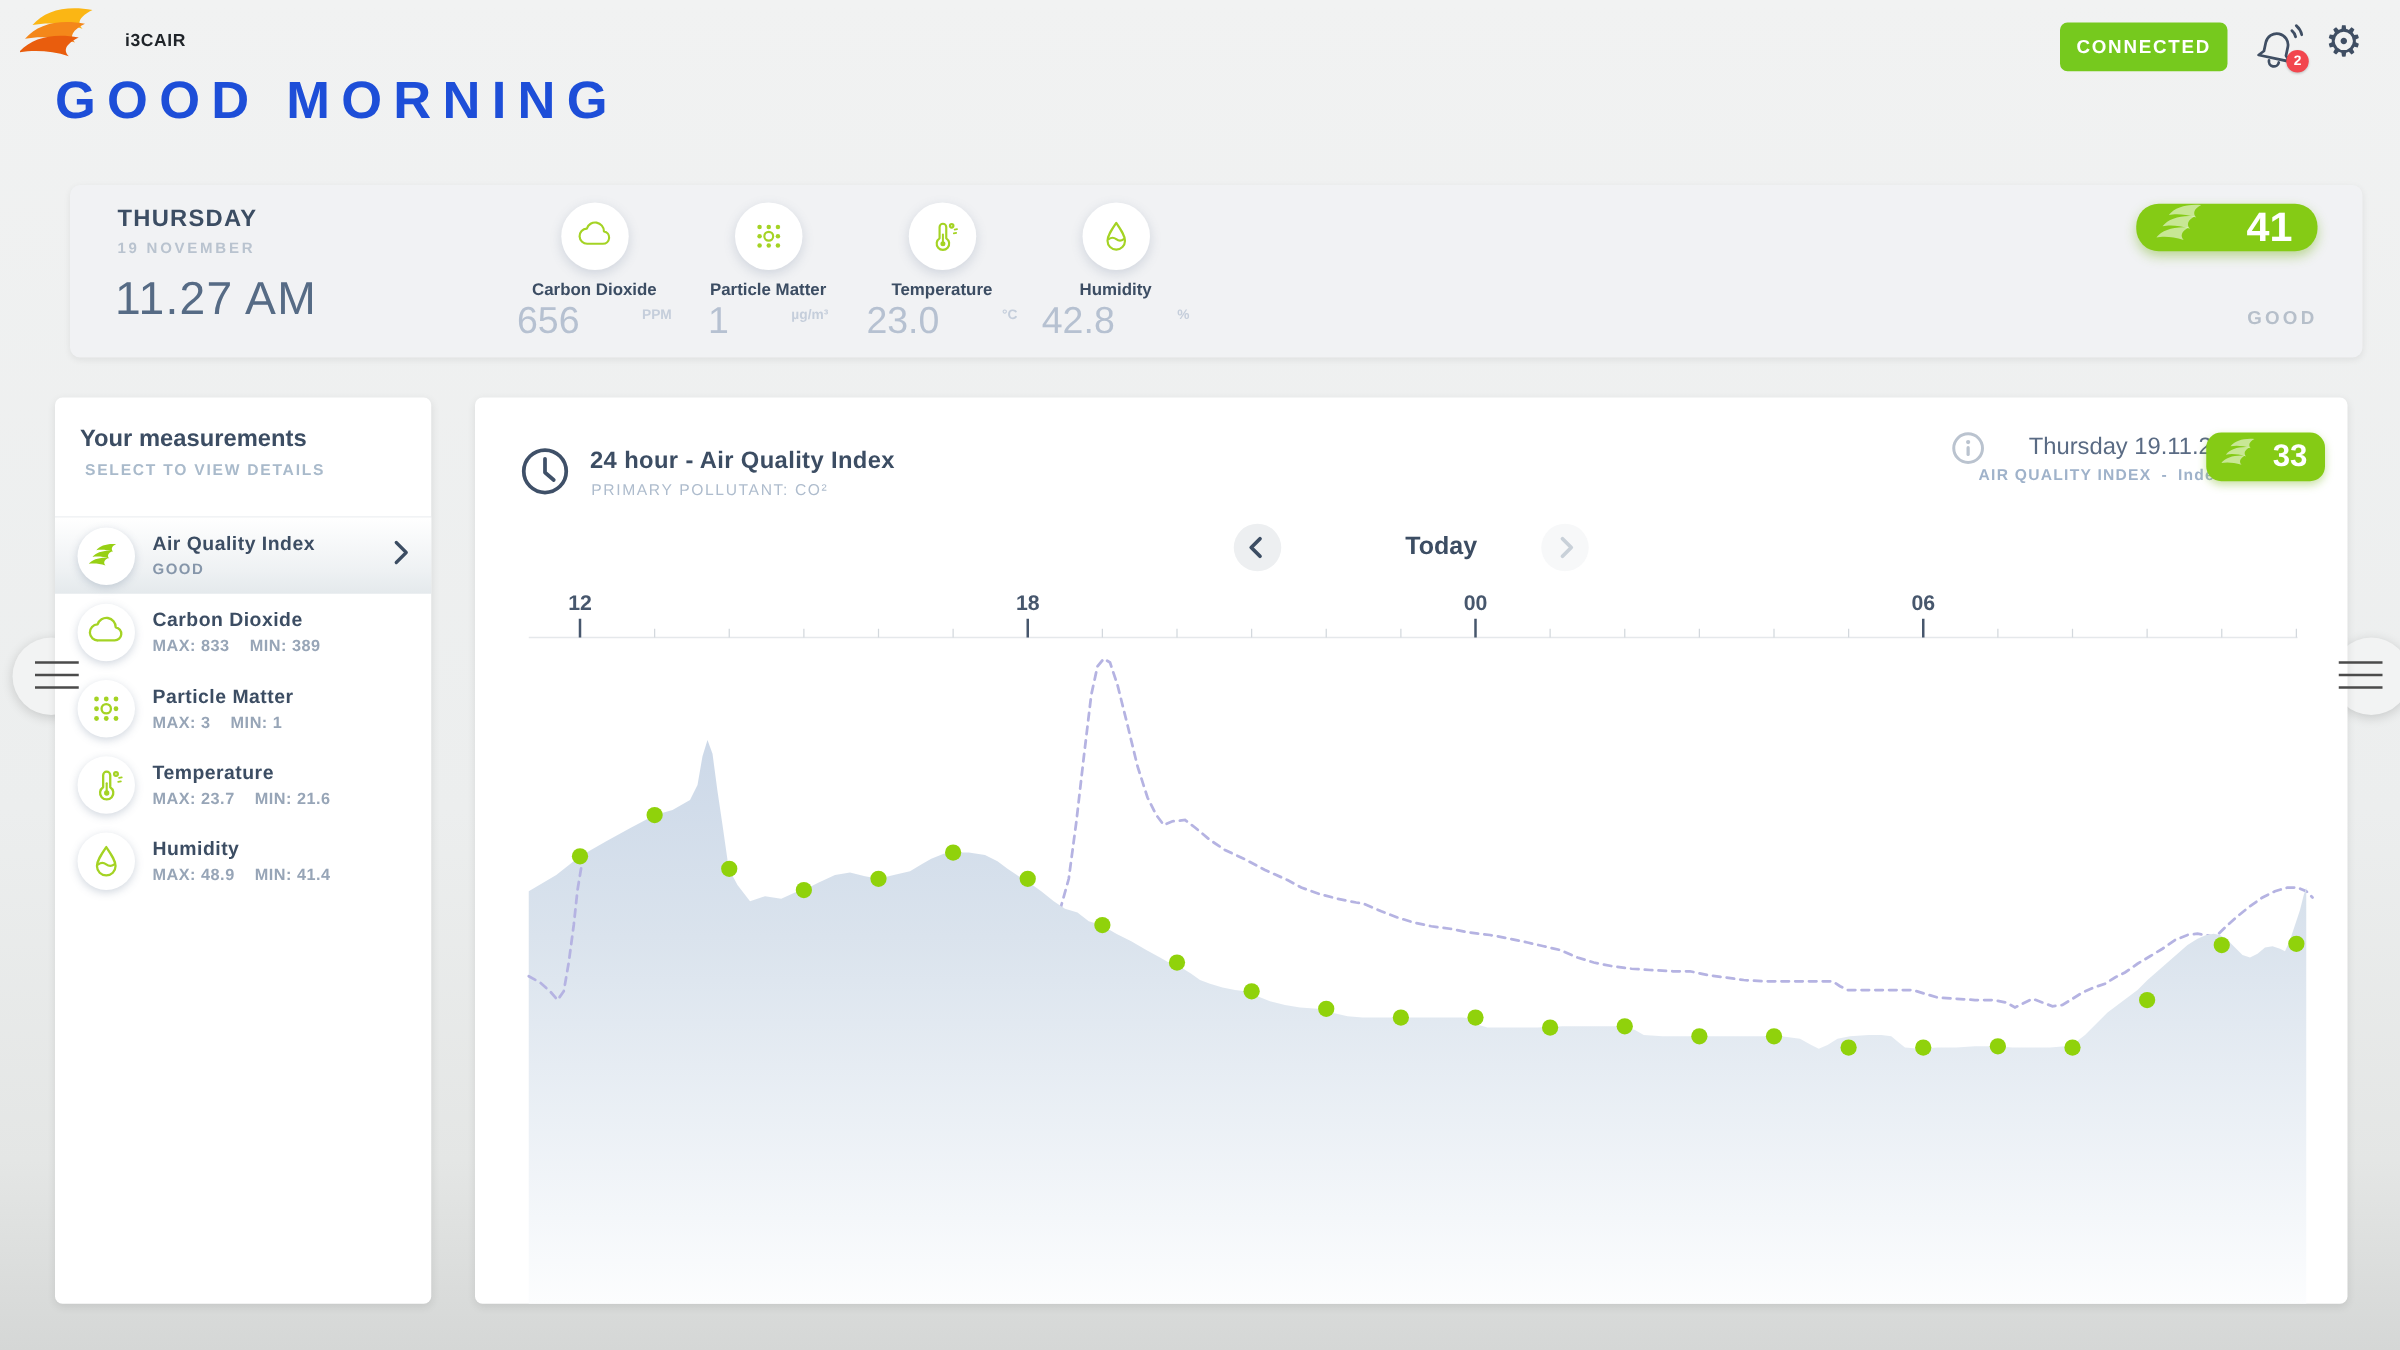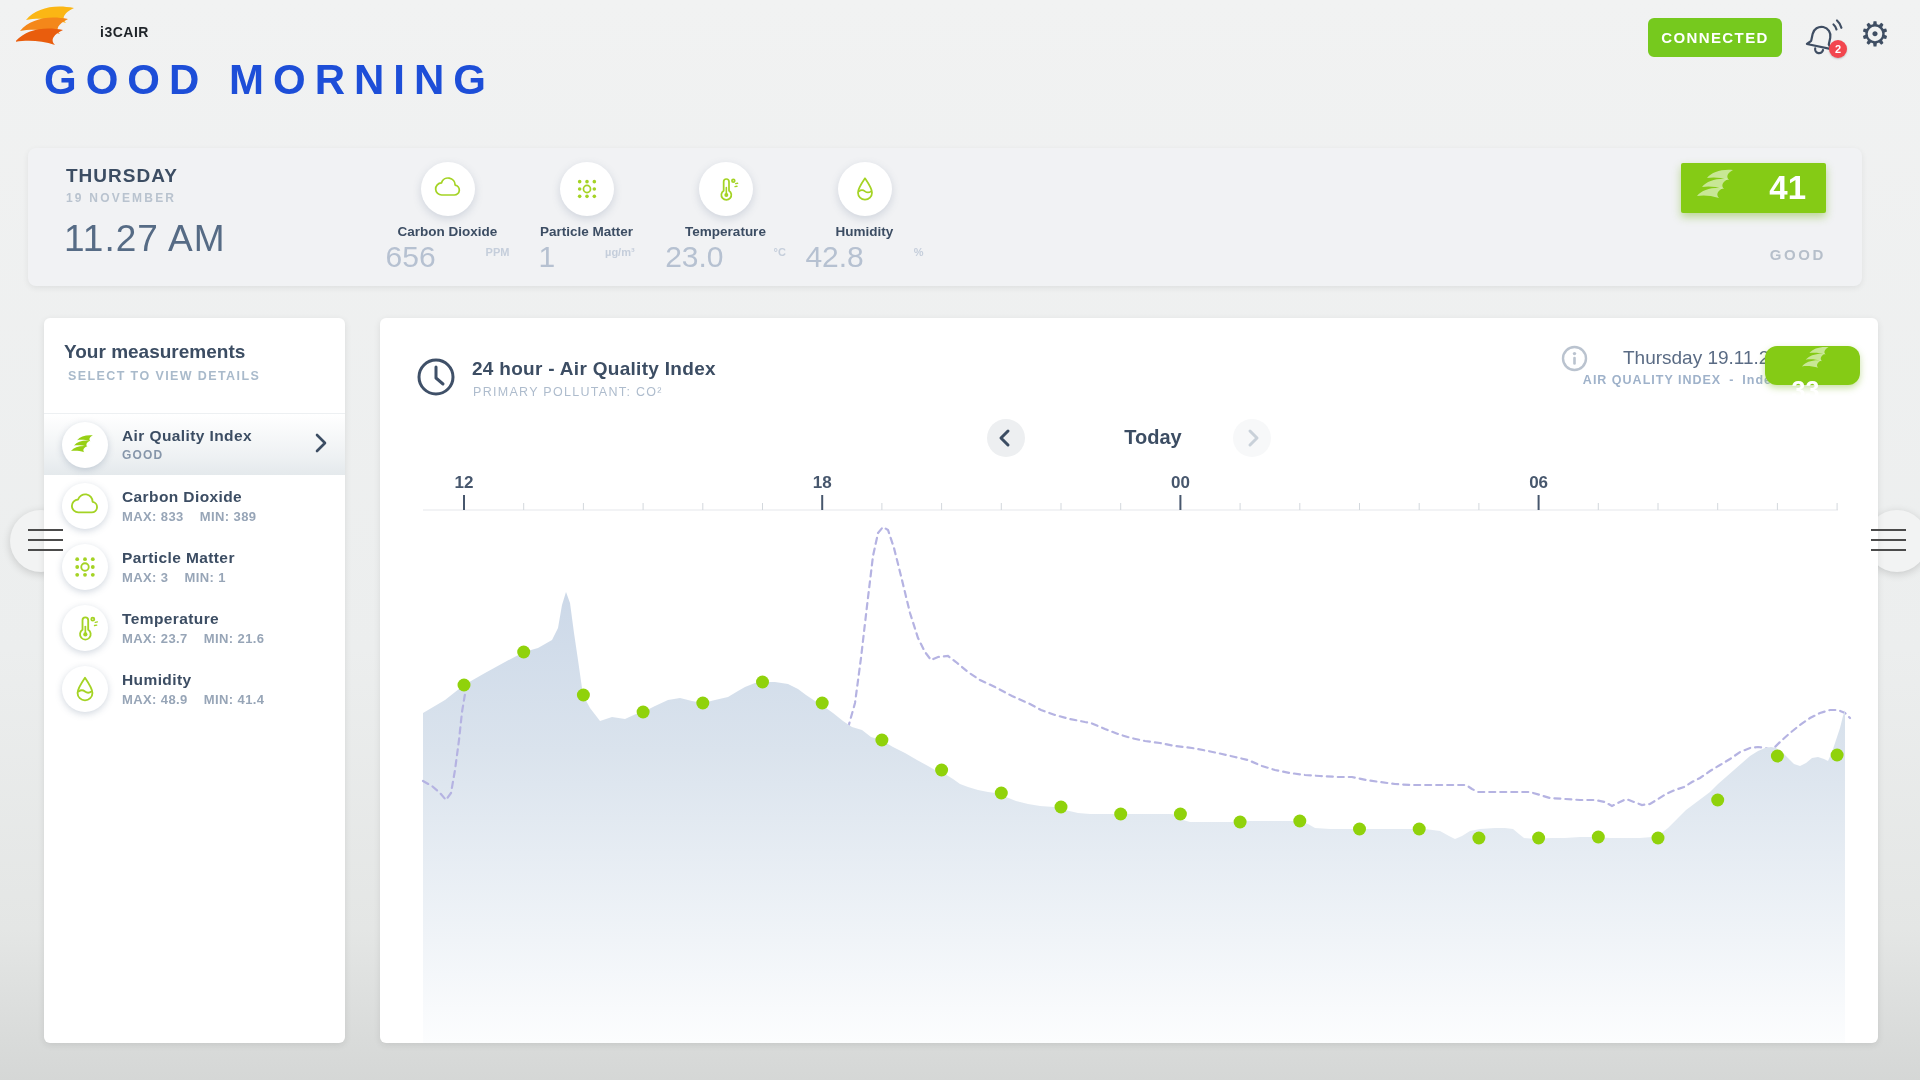--- a/index.html
+++ b/index.html
@@ -14,33 +14,33 @@
   .brand { position:absolute; left:100px; top:24px; font-size:14px; font-weight:bold; letter-spacing:.5px; color:#1f2429; }
   .connected { position:absolute; left:1648px; top:18px; width:134px; height:39px; background:#76c91e; color:#fff;
     border:none; border-radius:6px; font-weight:bold; font-size:15px; letter-spacing:1.4px; font-family:inherit; cursor:pointer; }
   .bellwrap { position:absolute; left:1803px; top:16px; width:44px; height:44px; cursor:pointer; }
   .badge2 { position:absolute; right:0px; bottom:2px; width:18px; height:18px; border-radius:50%; background:#f2464e;
     color:#fff; font-size:11px; font-weight:bold; display:flex; align-items:center; justify-content:center; box-shadow:0 1px 2px rgba(0,0,0,.2); }
   .gear { position:absolute; left:1855px; top:12px; width:40px; height:44px; font-family:"DejaVu Sans",sans-serif;
     font-size:34px; line-height:44px; color:#3f4e63; text-align:center; cursor:pointer; }
   .greeting { position:absolute; left:44px; top:56px; font-size:42px; font-weight:700; letter-spacing:9px; color:#1d4ed8; }
 
-  .banner { position:absolute; left:28px; top:148px; width:1834px; height:138px; background:#f1f2f4; border-radius:8px;
+  .banner { position:absolute; left:56px; top:148px; width:1834px; height:138px; background:#f1f2f4; border-radius:8px;
     box-shadow:0 2px 6px rgba(0,0,0,.07); }
   .b-day  { position:absolute; left:38px; top:17px; font-size:19px; font-weight:bold; letter-spacing:1px; color:#3c4d63; }
   .b-date { position:absolute; left:38px; top:43px; font-size:12px; font-weight:bold; letter-spacing:2.2px; color:#b9c3cf; }
   .b-time { position:absolute; left:36px; top:70px; font-size:37px; color:#566b85; letter-spacing:1px; }
   .metrics { position:absolute; left:350px; top:14px; display:flex; }
   .metric { width:139px; text-align:center; }
   .m-circle { width:54px; height:54px; border-radius:50%; background:#fff; box-shadow:0 3px 9px rgba(90,110,140,.22);
     margin:0 auto; display:flex; align-items:center; justify-content:center; }
   .m-label { margin-top:8px; font-size:13.5px; font-weight:bold; color:#3c4d63; }
   .m-value { margin-top:1px; font-size:30px; color:#b6c1d1; font-weight:500; }
   .m-value sup { font-size:11px; color:#c5cedb; font-weight:bold; margin-left:2px;padding-left:48px; }
-  .badge41 { position:absolute; left:1653px; top:15px; width:145px; height:50px; border-radius:2px; background:#85cb15;
+  .badge41 { position:absolute; left:1653px; top:15px; width:145px; height:38px; border-radius:18px; background:#85cb15;
     display:flex; align-items:center; box-shadow:0 4px 9px rgba(120,180,30,.45); }
   .badge41 .num { flex:1; text-align:right; padding-right:20px; font-size:33px; font-weight:bold; color:#fff; }
   .b-status { position:absolute; right:36px; top:98px; font-size:15px; font-weight:bold; letter-spacing:2.6px; color:#b6bfca; }
 
   .side-circle { position:absolute; width:62px; height:62px; border-radius:50%; background:#f2f3f3;
     box-shadow:0 2px 9px rgba(0,0,0,.16); z-index:1; }
   .side-lines { position:absolute; width:35px; height:22px; z-index:6; cursor:pointer; }
   .side-lines div { height:2.4px; background:#4b4b4b; margin-bottom:7.4px; }
 
   .sidebar { position:absolute; left:44px; top:318px; width:301px; height:725px; background:#fff; border-radius:6px;
@@ -61,21 +61,21 @@
   .chart-card { position:absolute; left:380px; top:318px; width:1498px; height:725px; background:#fff; border-radius:6px;
     box-shadow:0 2px 7px rgba(0,0,0,.09); z-index:2; }
   .clock { position:absolute; left:34px; top:37px; }
   .cc-title { position:absolute; left:92px; top:40px; font-size:19px; font-weight:bold; letter-spacing:.3px; color:#3c4d63; }
   .cc-sub { position:absolute; left:93px; top:67px; font-size:12.5px; font-weight:normal; letter-spacing:1.3px; color:#aebccd; }
   .cc-info { position:absolute; left:1181px; top:27px; cursor:pointer; }
   .cc-date { position:absolute; right:98px; top:29px; font-size:19px; color:#5a6b84; }
   .cc-meta { position:absolute; right:98px; top:55px; font-size:12.5px; font-weight:bold; letter-spacing:1px; color:#9fb2ca; }
   .cc-meta .sep { margin:0 8px; }
   .badge33 { position:absolute; left:1385px; top:28px; width:95px; height:39px; border-radius:12px; background:#85cb15;
-    display:flex; align-items:center; box-shadow:0 3px 7px rgba(120,180,30,.4);flex-direction:column; }
+    display:flex; align-items:center; box-shadow:0 3px 7px rgba(120,180,30,.4); }
   .badge33 .num { flex:1; text-align:right; padding-right:14px; font-size:25px; font-weight:bold; color:#fff; }
   .nav-btn { position:absolute; top:101px; width:38px; height:38px; border-radius:50%; display:flex; align-items:center;
     justify-content:center; cursor:pointer; }
   .nav-prev { left:607px; background:#edeff1; }
   .nav-next { left:853px; background:#f7f8f9; }
   .nav-label { position:absolute; left:684px; top:108px; width:178px; text-align:center; font-size:20px; font-weight:bold; color:#3c4d63; }
   svg.chart { position:absolute; left:0; top:0; }
 </style>
 </head>
 <body>

